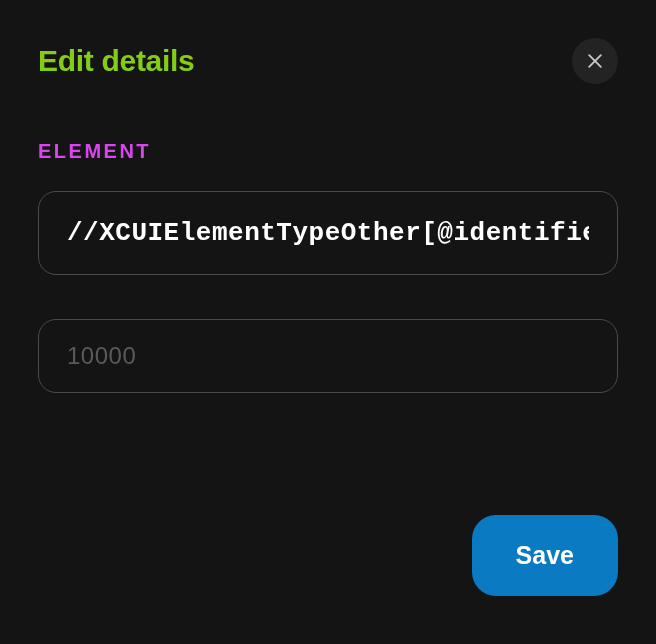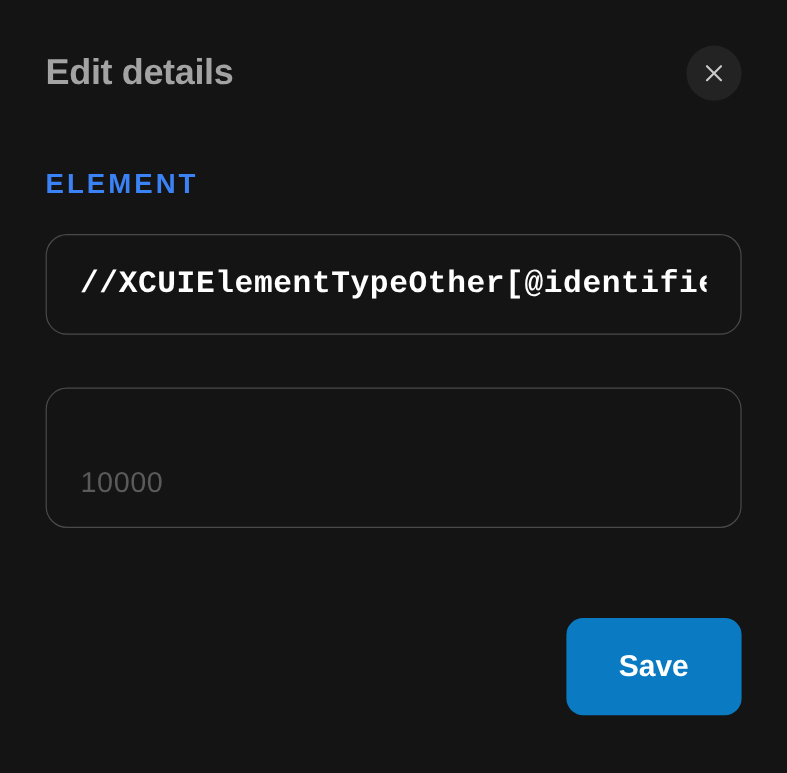--- a/index.html
+++ b/index.html
@@ -19,43 +19,43 @@
       position: relative;
       height: 100%;
     }
     .header {
       display: flex;
       justify-content: space-between;
       align-items: center;
       margin-bottom: 56px;
     }
     .title {
-      color: #a3a3a3;
+      color: #84cc16;
       font-size: 30px;
       font-weight: 800;
       letter-spacing: -0.3px;
     }
     .close-btn {
       width: 46px;
       height: 46px;
       border-radius: 50%;
       background: #232323;
       border: none;
       display: flex;
       align-items: center;
       justify-content: center;
       cursor: pointer;
     }
     .close-btn svg {
       width: 20px;
       height: 20px;
     }
     .field-label {
-      color: #3b82f6;
-      font-size: 23px;
+      color: #d946ef;
+      font-size: 20px;
       font-weight: 800;
       letter-spacing: 2.5px;
       margin-bottom: 28px;
     }
     .input-wrapper {
       border: 1px solid #4a4a4a;
       border-radius: 18px;
       padding: 26px 28px;
       margin-bottom: 44px;
     }
@@ -73,32 +73,31 @@
     .input-wrapper input::placeholder {
       color: #5a5a5a;
       font-family: -apple-system, BlinkMacSystemFont, 'Segoe UI', sans-serif;
       font-weight: 500;
     }
     .input-wrapper.timeout {
       padding: 22px 28px;
       margin-bottom: 0;
     }
     .input-wrapper.timeout input {
-      font-family: Liberation Serif, serif;
+      font-family: Liberation Sans, sans-serif;
       font-size: 24px;
-      margin-top: 44px;
     }
     .save-btn {
       position: absolute;
       right: 38px;
       bottom: 48px;
       background: #0a7bc2;
       color: #ffffff;
       border: none;
-      border-radius: 14px;
+      border-radius: 24px;
       padding: 26px 44px;
       font-size: 25px;
       font-weight: 700;
       cursor: pointer;
     }
   </style>
 </head>
 <body>
 
 <div class="modal">

